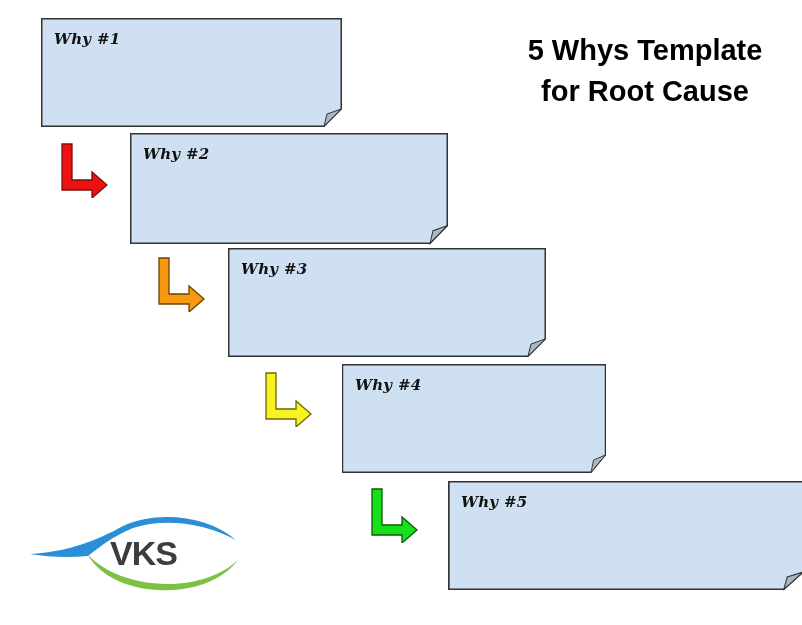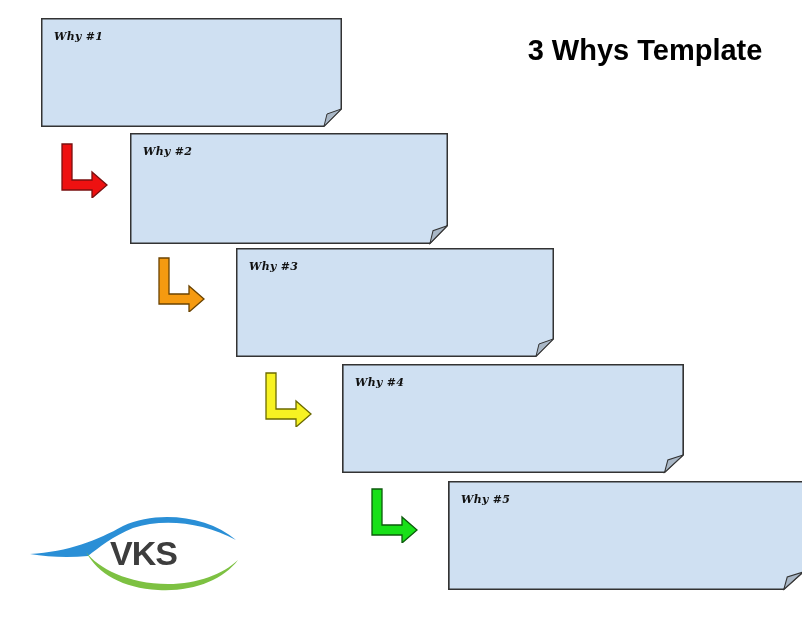--- a/index.html
+++ b/index.html
@@ -1,28 +1,29 @@
 <!DOCTYPE html>
 <html><head>
 <meta charset="utf-8">
 <style>
   html, body { margin:0; padding:0; }
   body { width:802px; height:625px; background:#ffffff; position:relative; overflow:hidden; font-family:"Liberation Sans", sans-serif; }
   .note { position:absolute; box-sizing:border-box; }
   .note svg.paper { position:absolute; left:0; top:0; width:100%; height:100%; overflow:visible; }
-  .note .label { position:absolute; left:13px; top:12px; font-family:"DejaVu Serif", serif; font-style:italic; font-weight:bold; font-size:11px; color:#111; letter-spacing:0.3px; }
+  .note .label { position:absolute; left:13px; top:12px; font-family:"DejaVu Serif", serif; font-style:italic; font-weight:bold; font-size:15px; color:#111; letter-spacing:0.3px; }
   .arrow { position:absolute; width:50px; height:56px; }
   .title { position:absolute; left:490px; top:30px; width:310px; text-align:center; font-weight:bold; font-size:29px; line-height:41px; color:#000; }
   .logo { position:absolute; left:28px; top:512px; width:215px; height:80px; }
 </style>
 </head>
 <body>
 
 <div class="title">
-  <div>3 Whys Template</div>
+  <div>5 Whys Template</div>
+  <div>for Root Cause</div>
 </div>
 
 <div class="note" style="left:41px;top:18px;width:301px;height:109px;">
   <svg class="paper" viewBox="0 0 301 109" preserveAspectRatio="none">
     <path d="M0.75,0.75 H300.25 V91 L283,108.25 H0.75 Z" fill="#cfe0f2" stroke="#333" stroke-width="1.5"></path>
     <path d="M300.25,91 L283,108.25 L286,96 Z" fill="#a9b7c6" stroke="#333" stroke-width="1"></path>
   </svg>
   <span class="label">Why #1</span>
 </div>
 
@@ -35,33 +36,33 @@
     <path d="M0.75,0.75 H317.25 V91 L300,108.25 H0.75 Z" fill="#cfe0f2" stroke="#333" stroke-width="1.5"></path>
     <path d="M317.25,91 L300,108.25 L303,96 Z" fill="#a9b7c6" stroke="#333" stroke-width="1"></path>
   </svg>
   <span class="label">Why #2</span>
 </div>
 
 <svg class="arrow" style="left:155px;top:256px;" viewBox="0 0 50 56">
   <path d="M4,2 H14 V38 H34 V30 L49,43 L34,56 V48 H4 Z" fill="#f59a10" stroke="#6b4300" stroke-width="1.3"></path>
 </svg>
 
-<div class="note" style="left:236px;top:248px;width:318px;height:109px;">
+<div class="note" style="left:228px;top:248px;width:318px;height:109px;">
   <svg class="paper" viewBox="0 0 318 109" preserveAspectRatio="none">
     <path d="M0.75,0.75 H317.25 V91 L300,108.25 H0.75 Z" fill="#cfe0f2" stroke="#333" stroke-width="1.5"></path>
     <path d="M317.25,91 L300,108.25 L303,96 Z" fill="#a9b7c6" stroke="#333" stroke-width="1"></path>
   </svg>
   <span class="label">Why #3</span>
 </div>
 
 <svg class="arrow" style="left:262px;top:371px;" viewBox="0 0 50 56">
   <path d="M4,2 H14 V38 H34 V30 L49,43 L34,56 V48 H4 Z" fill="#f7f222" stroke="#6b6a00" stroke-width="1.3"></path>
 </svg>
 
-<div class="note" style="left:342px;top:364px;width:342px;height:109px;">
+<div class="note" style="left:342px;top:364px;width:264px;height:109px;">
   <svg class="paper" viewBox="0 0 318 109" preserveAspectRatio="none">
     <path d="M0.75,0.75 H317.25 V91 L300,108.25 H0.75 Z" fill="#cfe0f2" stroke="#333" stroke-width="1.5"></path>
     <path d="M317.25,91 L300,108.25 L303,96 Z" fill="#a9b7c6" stroke="#333" stroke-width="1"></path>
   </svg>
   <span class="label">Why #4</span>
 </div>
 
 <svg class="arrow" style="left:368px;top:487px;" viewBox="0 0 50 56">
   <path d="M4,2 H14 V38 H34 V30 L49,43 L34,56 V48 H4 Z" fill="#18e018" stroke="#0b5a0b" stroke-width="1.3"></path>
 </svg>

